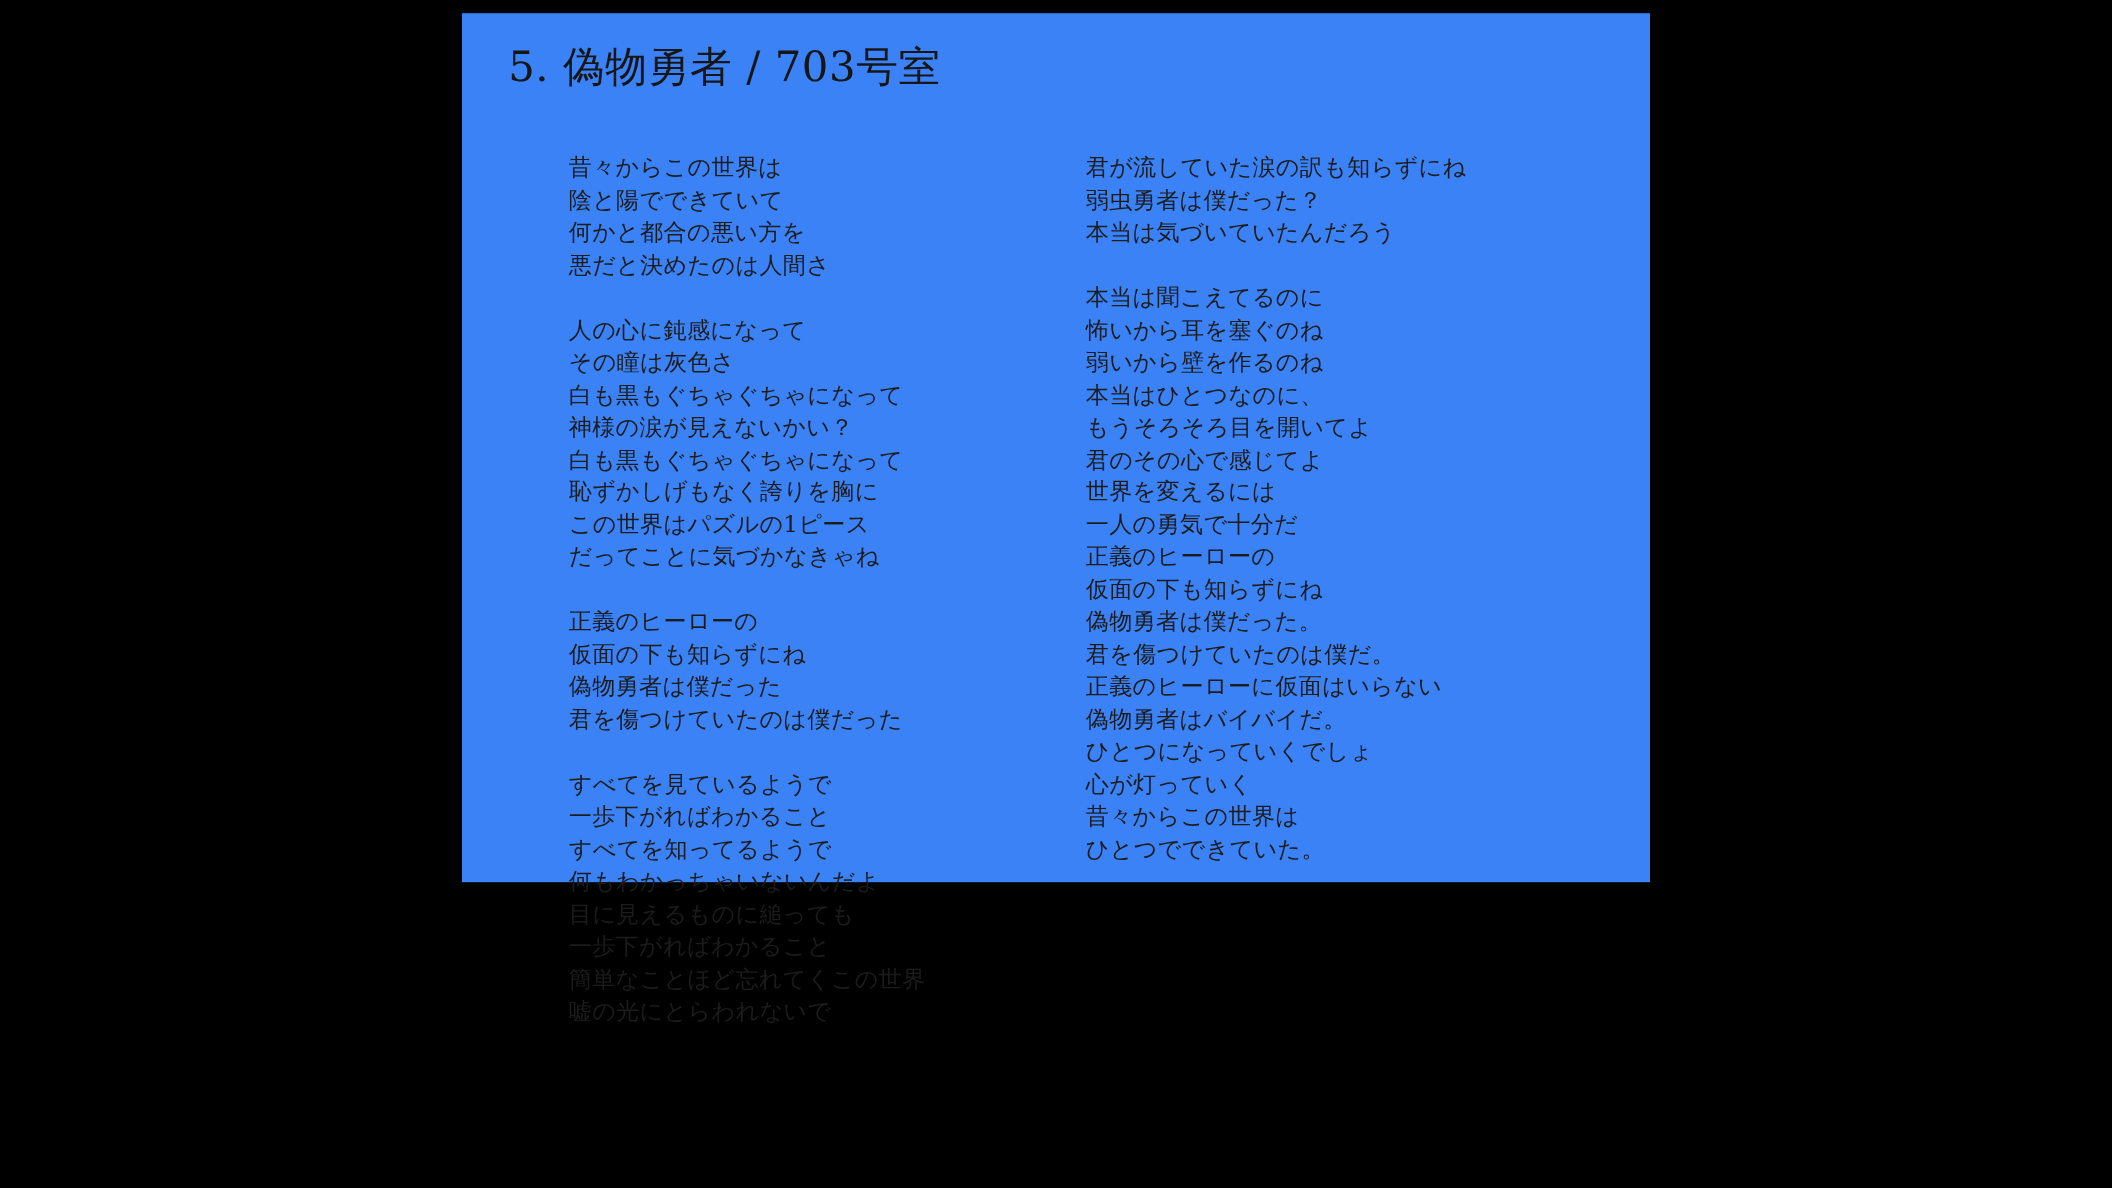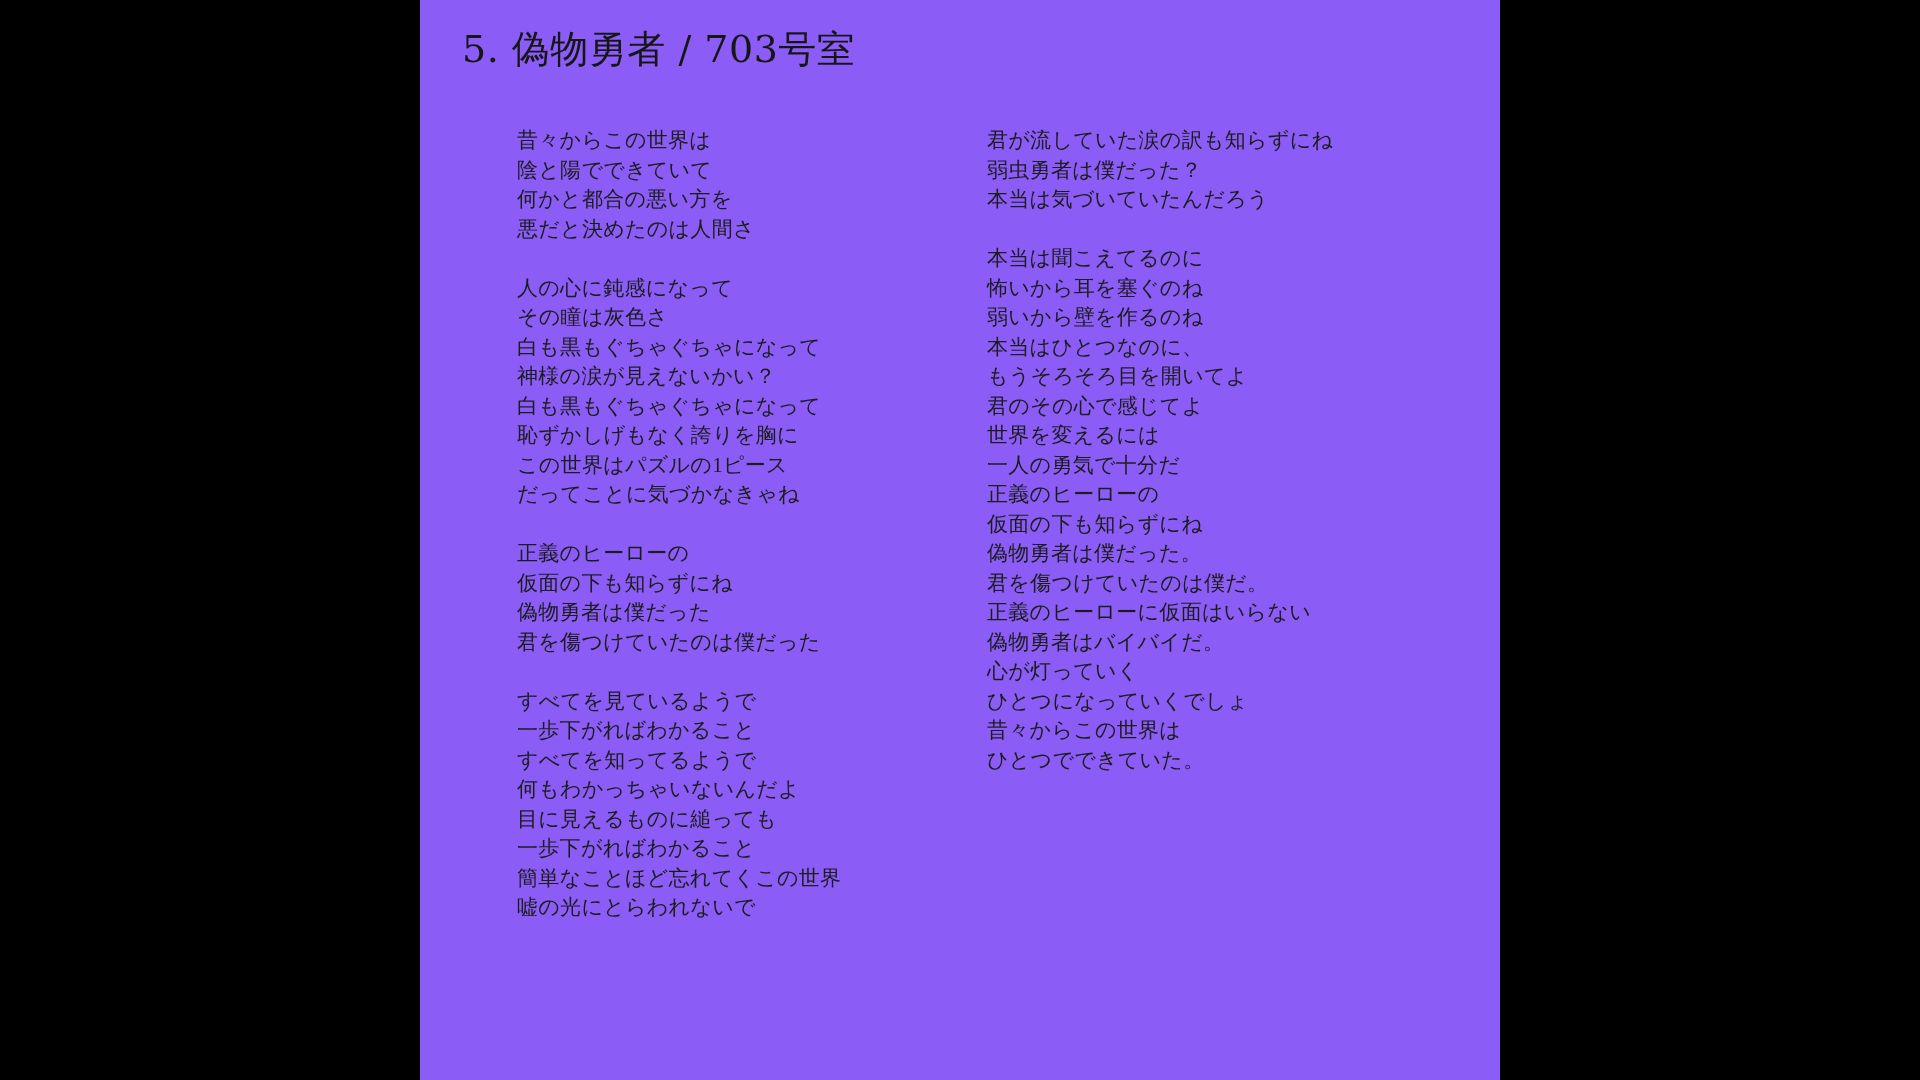--- a/index.html
+++ b/index.html
@@ -8,44 +8,43 @@
     width: 1920px;
     height: 1080px;
     overflow: hidden;
     font-family: "DejaVu Serif", "Liberation Serif", serif;
   }
   body { background: #000000; position: relative; }
 
   .paper {
     position: absolute;
     left: 420px;
-    top: 0;
+    top: 12px;
     width: 1080px;
-    height: 1080px;
-    background: #8b5cf6;
+    height: 790px;
+    background: #3b82f6;
   }
 
   .page-title {
     position: absolute;
     left: 42px;
     top: 26px;
     font-size: 38px;
     line-height: 46px;
     color: #161616;
     letter-spacing: 0.5px;
     white-space: nowrap;
   }
 
   .lyrics-column {
     position: absolute;
     top: 126px;
     color: #1c1c1c;
     font-size: 21px;
     white-space: nowrap;
-    font-family: Liberation Serif, serif;
   }
   .lyrics-column-left  { left: 97px;  }
   .lyrics-column-right { left: 567px; }
 
   .lyric-line {
     height: 29.5px;
     line-height: 29.5px;
     letter-spacing: 0.3px;
   }
 </style>
@@ -97,18 +96,18 @@
       <div class="lyric-line">もうそろそろ目を開いてよ</div>
       <div class="lyric-line">君のその心で感じてよ</div>
       <div class="lyric-line">世界を変えるには</div>
       <div class="lyric-line">一人の勇気で十分だ</div>
       <div class="lyric-line">正義のヒーローの</div>
       <div class="lyric-line">仮面の下も知らずにね</div>
       <div class="lyric-line">偽物勇者は僕だった。</div>
       <div class="lyric-line">君を傷つけていたのは僕だ。</div>
       <div class="lyric-line">正義のヒーローに仮面はいらない</div>
       <div class="lyric-line">偽物勇者はバイバイだ。</div>
+      <div class="lyric-line">ひとつになっていくでしょ</div>
       <div class="lyric-line">心が灯っていく</div>
-      <div class="lyric-line">ひとつになっていくでしょ</div>
       <div class="lyric-line">昔々からこの世界は</div>
       <div class="lyric-line">ひとつでできていた。</div>
     </div>
 </div>
 
 </body></html>

